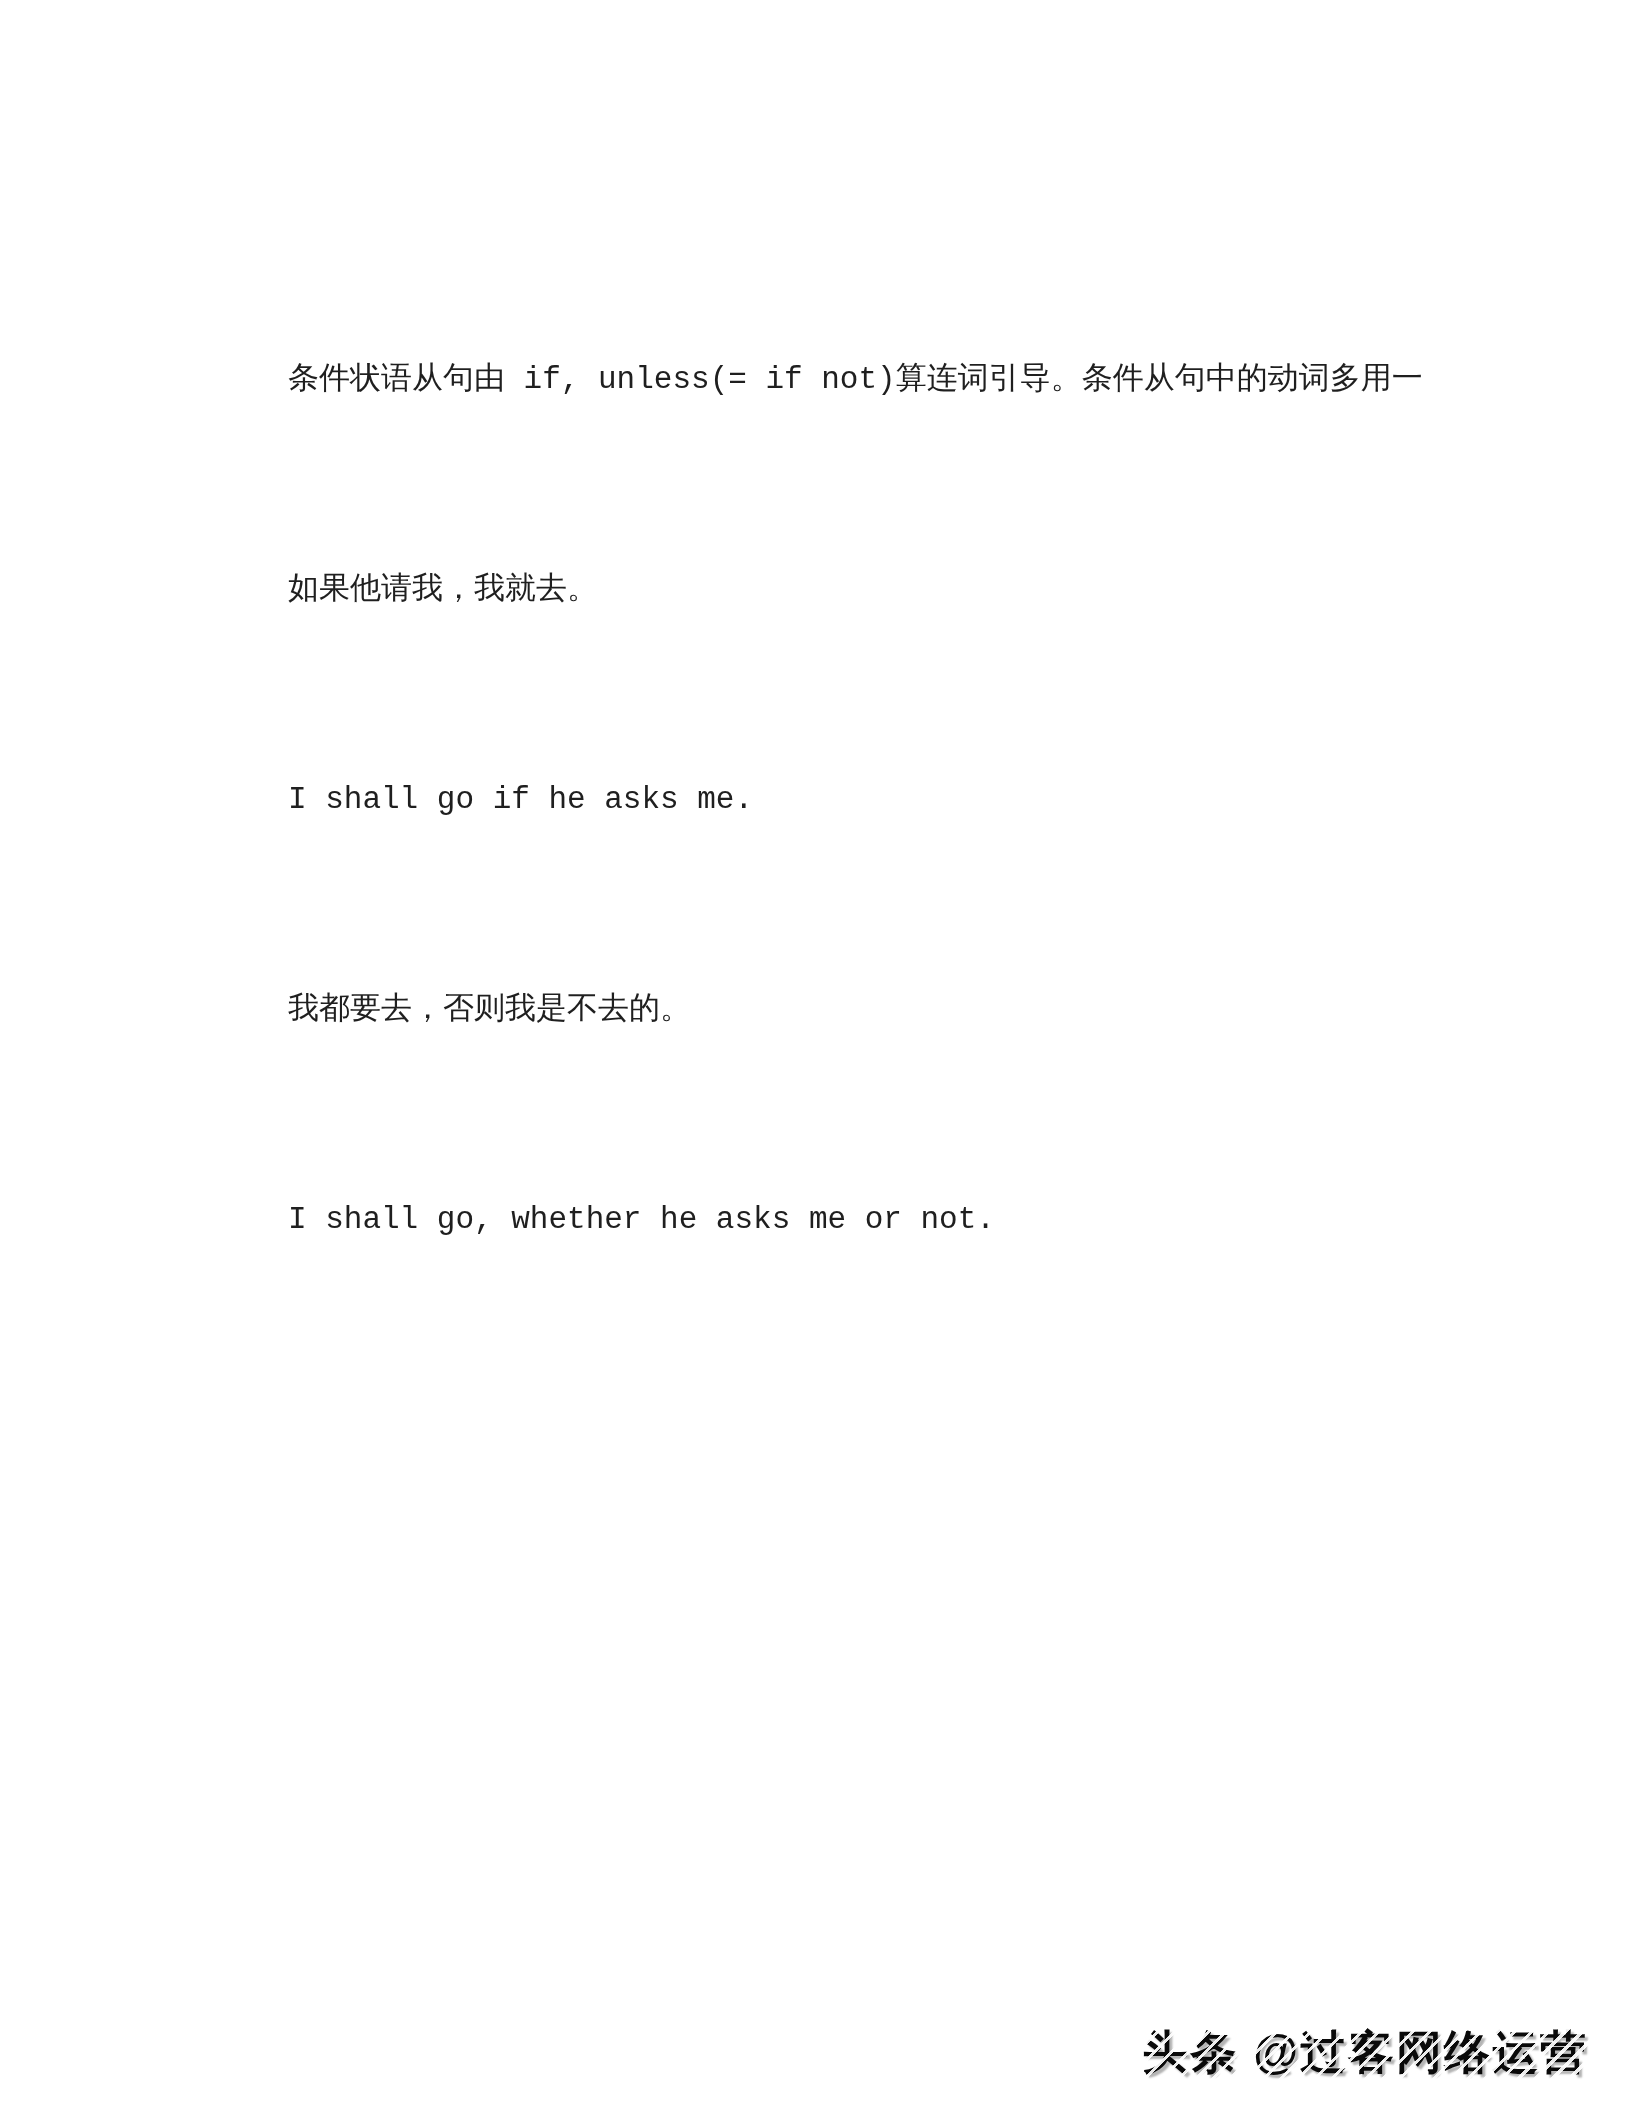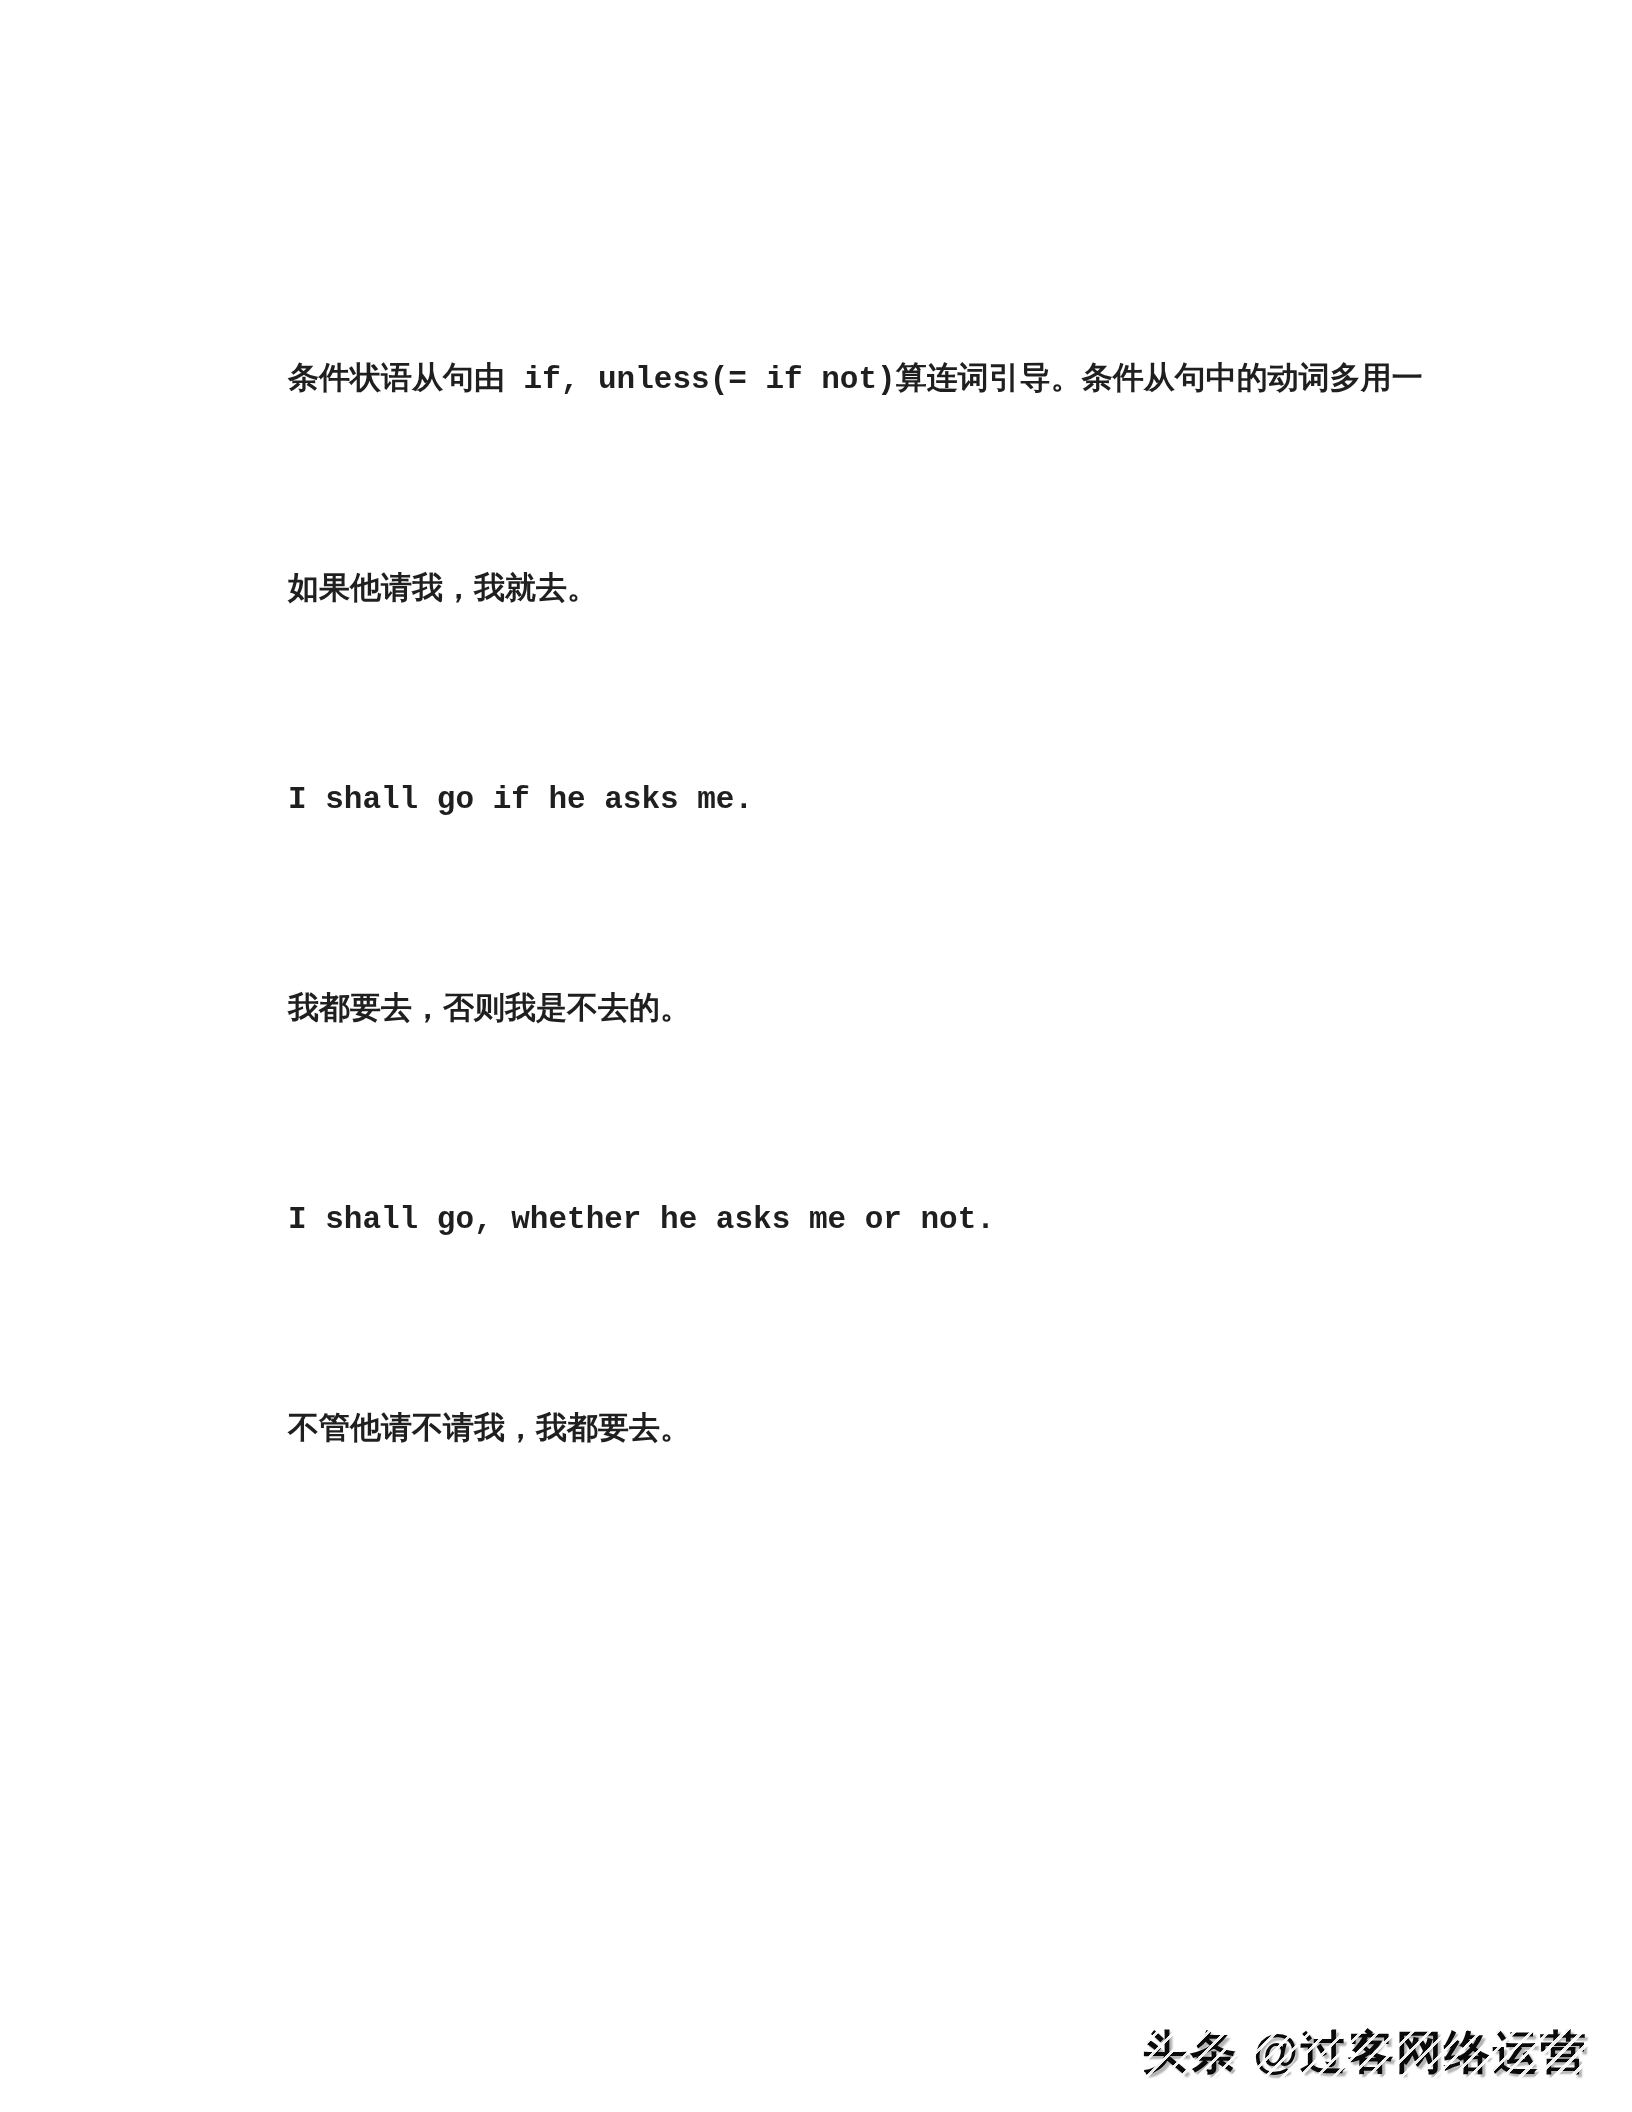--- a/index.html
+++ b/index.html
@@ -23,21 +23,20 @@
     font-size: 31px;
     line-height: 70px;
     font-family: "Liberation Mono", "DejaVu Sans Mono", monospace;
     white-space: pre;
   }
   .line {
     height: 70px;
   }
   .line.indent {
     padding-left: 48px;
-    font-weight: bold;
   }
   .watermark {
     position: absolute;
     right: 44px;
     bottom: 32px;
     height: 56px;
     line-height: 56px;
     font-family: "Liberation Sans", "DejaVu Sans", sans-serif;
     font-weight: 700;
     font-size: 46px;
@@ -63,21 +62,20 @@
 </style>
 </head>
 <body>
 
 <main class="doc">
   <div class="line indent">条件状语从句由 if, unless(= if not)算连词引导。条件从句中的动词多用一</div>
   <div class="line indent">如果他请我，我就去。</div>
   <div class="line indent">I shall go if he asks me.</div>
   <div class="line indent">我都要去，否则我是不去的。</div>
   <div class="line indent">I shall go, whether he asks me or not.</div>
-  <div class="line indent">不管他请不请我，我都要去。</div>
   
   
   
   
   
   
   
   
   
   

